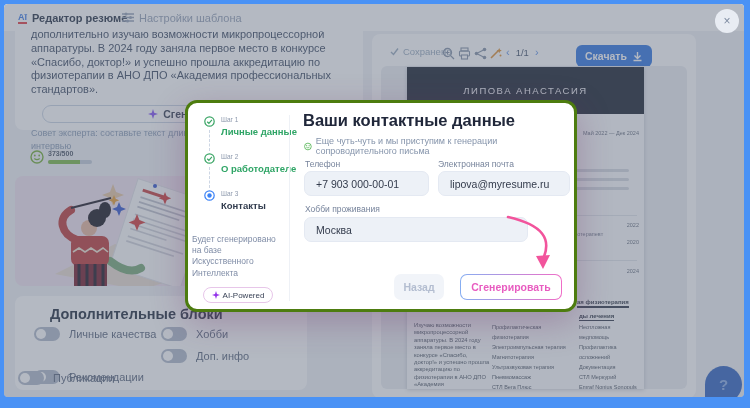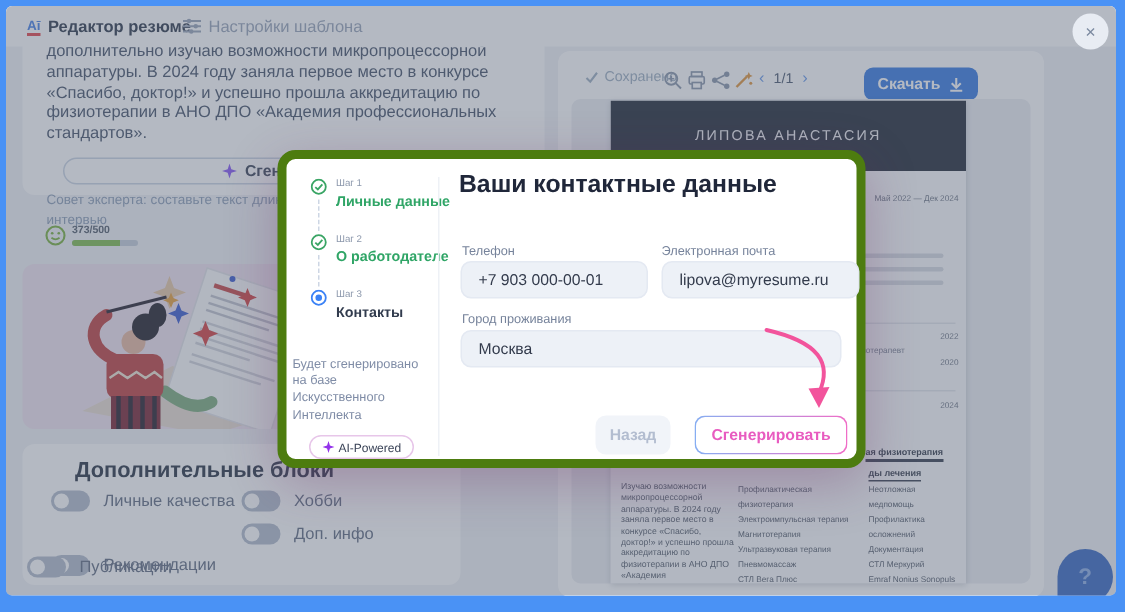--- a/index.html
+++ b/index.html
@@ -56,21 +56,21 @@
   .pg-hr { position:absolute; left:17px; right:7px; height:1px; background:#e3e6ec; }
   .pg-year { position:absolute; right:5px; font-size:5.5px; color:#707887; }
   .pg-frag { position:absolute; font-size:5.5px; color:#7c8494; }
   .pg-h { position:absolute; font-size:6px; font-weight:700; color:#39414f; border-bottom:2px solid #3c4352; padding-bottom:1px; }
   .pg-col { position:absolute; top:255px; font-size:5.5px; line-height:10px; color:#59616f; }
   .pg-about { position:absolute; left:7px; top:255px; width:78px; font-size:5.8px; line-height:7.4px; color:#59616f; }
 
   
   .overlay { position:absolute; inset:0; background:rgba(84,96,117,.44); z-index:10; }
 
-  .modal { position:absolute; left:181px; top:96px; width:392px; height:212px; background:#fff; border:6px solid #4d7c0f;
+  .modal { position:absolute; left:181px; top:96px; width:392px; height:212px; background:#fff; border:3px solid #4d7c0f;
            border-radius:12px; z-index:30; box-shadow:0 10px 34px rgba(110,40,100,.30); }
   .stepnum { position:absolute; left:33px; font-size:6.5px; color:#8c98ac; }
   .steplab { position:absolute; left:33px; font-size:9.5px; font-weight:600; cursor:pointer; }
   .s-done { color:#2fa566; }
   .s-cur  { color:#323c4e; }
   .stepicn { position:absolute; left:16px; width:11px; height:11px; }
   .dotline { position:absolute; left:21px; width:0; border-left:1px dashed #cdd6e4; }
   .ai-note { position:absolute; left:4px; top:131px; width:84px; font-size:8.5px; line-height:11.2px; color:#7f8ca6; }
   .ai-pill { position:absolute; left:15px; top:184px; width:70px; height:16px; border:1px solid #e7c6e9; border-radius:9px;
              display:flex; align-items:center; justify-content:center; gap:3px; font-size:8px; color:#394256; background:#fff; }
@@ -321,27 +321,36 @@
     <div class="ai-note">Будет сгенерировано на базе Искусственного Интеллекта</div>
     <div class="ai-pill">
       <svg width="8" height="8" viewBox="0 0 10 10">
           <path d="M5 0 L6.2 3.8 L10 5 L6.2 6.2 L5 10 L3.8 6.2 L0 5 L3.8 3.8 Z" fill="#9333ea"></path>
         </svg>
       <span>AI-Powered</span>
     </div>
     <div class="vdiv"></div>
 
     <div class="m-title">Ваши контактные данные</div>
+    <div class="m-sub">
+      <svg width="9" height="9" viewBox="0 0 14 14">
+        <circle cx="7" cy="7" r="6" fill="none" stroke="#5cb85c" stroke-width="1.6"></circle>
+        <circle cx="4.8" cy="5.5" r="1" fill="#5cb85c"></circle>
+          <circle cx="9.2" cy="5.5" r="1" fill="#5cb85c"></circle>
+        <path d="M4.3 8.5 Q7 10.6 9.7 8.5" fill="none" stroke="#5cb85c" stroke-width="1.4"></path>
+      </svg>
+      <span>Еще чуть-чуть и мы приступим к генерации сопроводительного письма</span>
+    </div>
 
     <div class="f-label" style="left:117px;">Телефон</div>
     <div class="f-label" style="left:250px;">Электронная почта</div>
     <input class="f-input" style="left: 116px; width: 125px;" value="+7 903 000-00-01">
     <input class="f-input" style="left: 250px; width: 132px;" value="lipova@myresume.ru">
-    <div class="f-label" style="left:117px; top:101px;">Город проживания</div>
-    <input class="f-input" style="left: 116px; top: 114px; width: 254px;" value="Москва">
+    <div class="f-label" style="left:117px; top:101px;">Хобби проживания</div>
+    <input class="f-input" style="left: 116px; top: 114px; width: 224px;" value="Москва">
 
     <svg class="arrow-svg" width="78" height="64" viewBox="0 0 78 64">
       <path d="M20 6 C55 14 64 28 55 48" fill="none" stroke="#f2549c" stroke-width="2.6" stroke-linecap="round"></path>
       <polygon points="48,45 62,44 55,58" fill="#f2549c"></polygon>
     </svg>
 
     <div class="btn btn-back">
         <span>Назад</span>
       </div>
     <div class="btn btn-gen">

